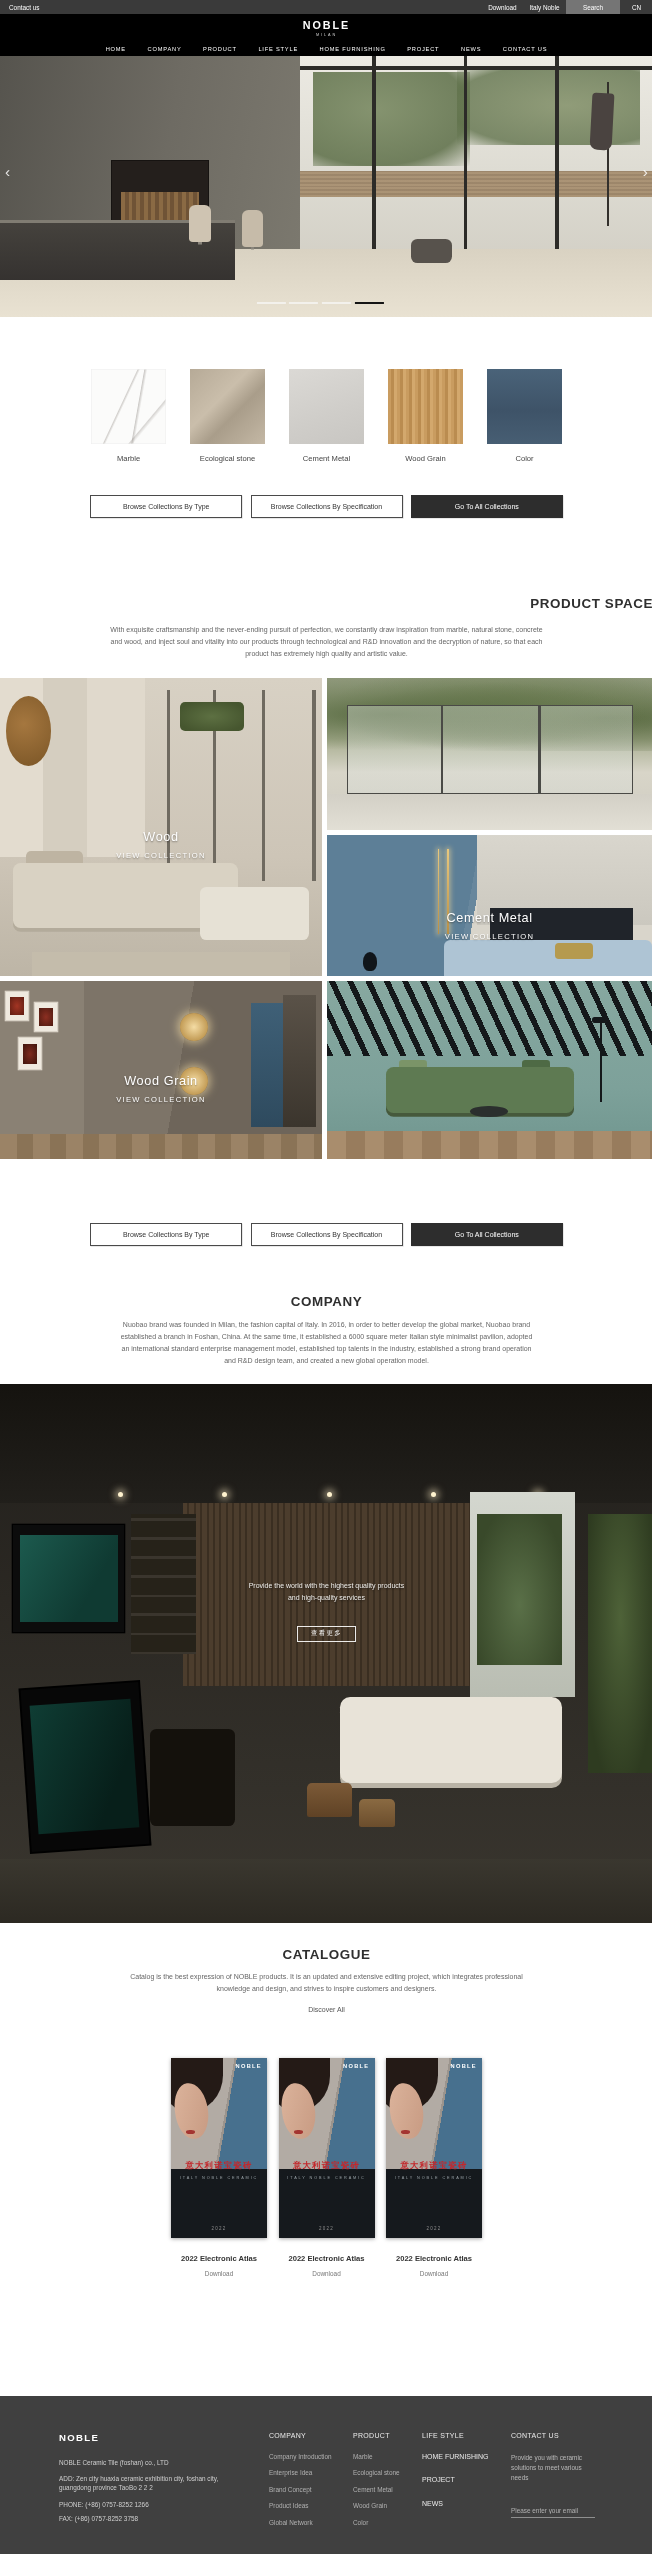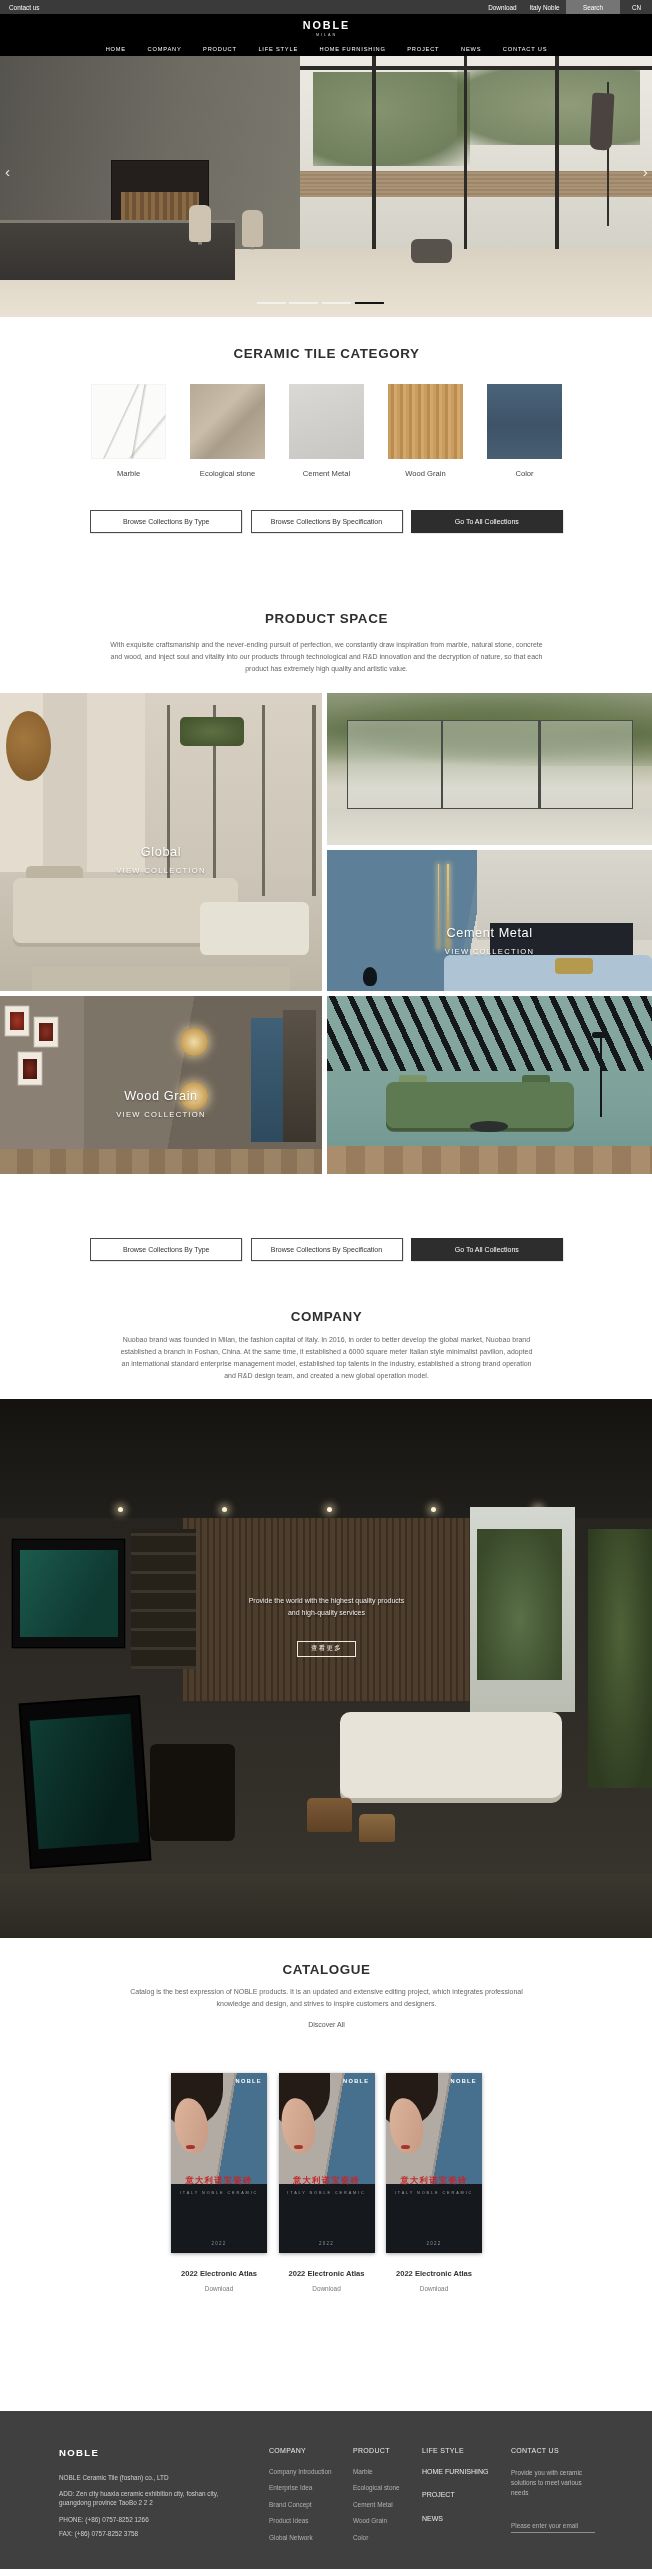--- a/index.html
+++ b/index.html
@@ -69,21 +69,21 @@
       linear-gradient(100deg, transparent 60%, rgba(150,145,140,.45) 61%, transparent 64%),
       linear-gradient(130deg, transparent 72%, rgba(160,155,150,.4) 73%, transparent 76%),
       #fbfbfa; box-shadow:0 0 0 0.6px #eee inset; }
   .sw-eco { background:linear-gradient(135deg,#b6aa97 0%,#cabeab 40%,#a99d8a 60%,#c4b8a5 100%); }
   .sw-cement { background:linear-gradient(160deg,#dbd9d5 0%,#cfcdc9 60%,#c8c6c2 100%); }
   .sw-wood { background:repeating-linear-gradient(90deg,#c99c60 0 3.2px,#ba8c50 3.2px 5.7px,#d3a86d 5.7px 9px); }
   .sw-color { background:linear-gradient(#4a6379 0%,#3e5368 55%,#475e73 100%); }
   .cat-btns { margin-top:32px; }
 
   
-  .pspace-title { margin-top:75px; }
+  .pspace-title { margin-top:75px;text-align:right; }
   .pspace-para { margin-top:12.7px; }
   .pgrid { margin-top:18px; width:653px; }
   .pgrid .row { display:flex; gap:5.1px; }
   .pgrid .row + .row { margin-top:5.1px; }
   .ptile { position:relative; overflow:hidden; }
   .ptile .shape { position:absolute; }
   .ptile-overlay { position:absolute; left:0; right:0; text-align:center; color:#fff; z-index:2; }
   .ptile-name { font-size:12.7px; letter-spacing:0.6px; text-shadow:0 0.6px 1.9px rgba(0,0,0,.4); }
   .ptile-cta { margin-top:7px; font-size:7.6px; letter-spacing:1.3px; text-shadow:0 0.6px 1.9px rgba(0,0,0,.4); }
   .t-marble { width:322px; height:298px; background:linear-gradient(#d8d1c4 0%,#cdc5b7 60%,#bdb5a6 100%); }
@@ -253,21 +253,20 @@
   <div class="hero-arrow next">›</div>
   <div class="hero-dots">
     <span class="bar"></span>
     <span class="bar"></span>
     <span class="bar"></span>
     <span class="bar active"></span>
   </div>
 </div>
 
 <div class="category">
-  <h2 class="sec-title">CERAMIC TILE CATEGORY</h2>
   <div class="cat-row">
     <div class="cat-item">
       <div class="cat-swatch sw-marble"></div>
       <div class="cat-label">Marble</div>
     </div>
     <div class="cat-item">
       <div class="cat-swatch sw-eco"></div>
       <div class="cat-label">Ecological stone</div>
     </div>
     <div class="cat-item">
@@ -299,21 +298,21 @@
       <div class="ptile t-marble">
         <div class="shape wallpanel"></div>
         <div class="shape mirror"></div>
         <div class="shape partition"></div>
         <div class="shape plantbox"></div>
         <div class="shape cushion"></div>
         <div class="shape sofa"></div>
         <div class="shape sofa2"></div>
         <div class="shape rug"></div>
         <div class="ptile-overlay" style="top:51%">
-          <div class="ptile-name">Global</div>
+          <div class="ptile-name">Wood</div>
           <div class="ptile-cta">VIEW COLLECTION</div>
         </div>
       </div>
       <div style="display:flex;flex-direction:column;gap:5.1px">
         <div class="ptile t-glass">
           <div class="shape trees"></div>
           <div class="shape glasswall"></div>
           <div class="shape gmullion1"></div>
           <div class="shape gmullion2"></div>
           <div class="shape gfloor"></div>

